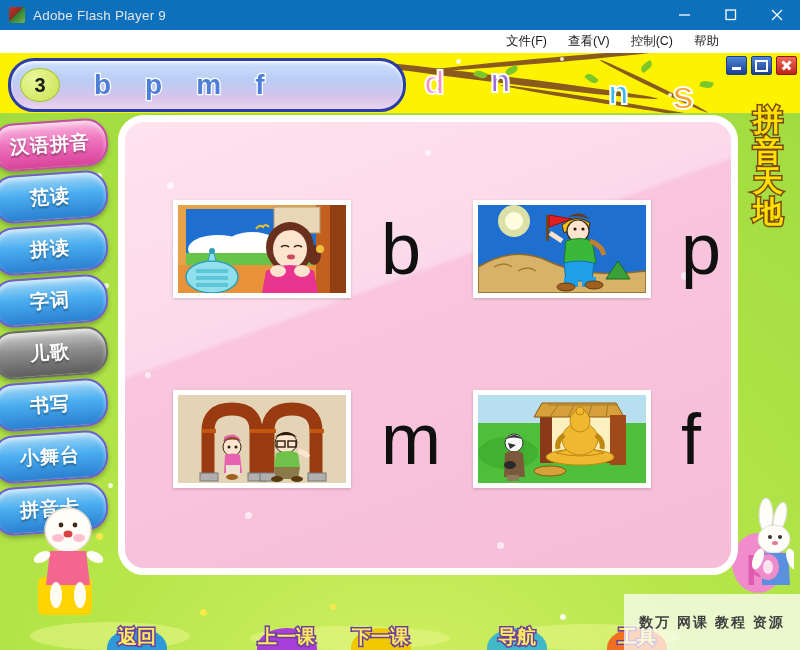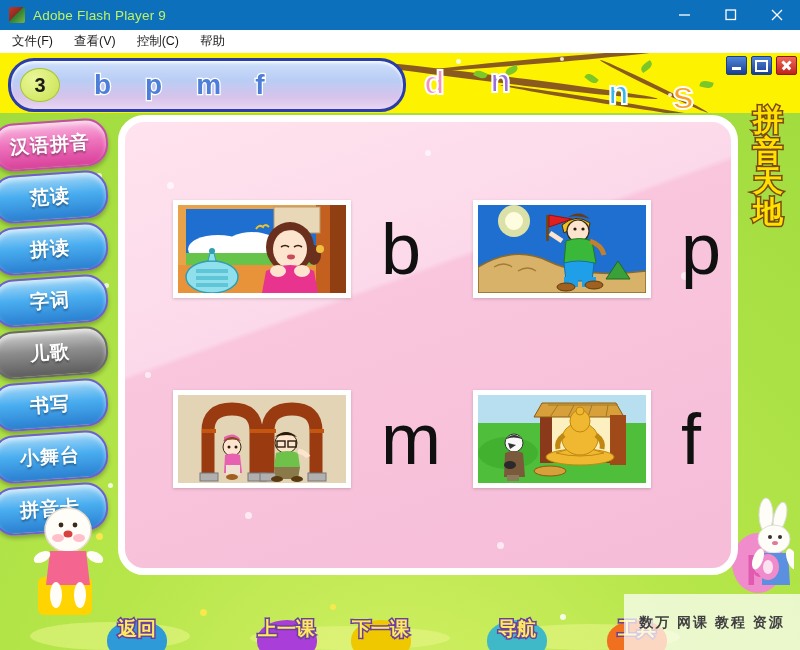--- a/index.html
+++ b/index.html
@@ -13,30 +13,31 @@
   
   .titlebar{
     position:absolute;left:0;top:0;width:800px;height:30px;
     background:#0c70bd;display:flex;align-items:center;
   }
   .tb-icon{
     width:16px;height:16px;margin-left:9px;margin-right:8px;
     background:linear-gradient(135deg,#c0392b 0%,#8e2b20 45%,#2f7d32 46%,#7ab648 100%);
     border-radius:2px;position:relative;flex:none;
   }
-  .tb-title{color:#bef264;font-size:13.5px;letter-spacing:.2px;}
+  .tb-title{color:#e5e5e5;font-size:13.5px;letter-spacing:.2px;}
   .tb-btns{position:absolute;right:0;top:0;height:30px;display:flex;}
   .tb-btn{width:46px;height:30px;display:flex;align-items:center;justify-content:center;}
   .tb-btn svg{display:block;}
 
   
   .menubar{
     position:absolute;left:0;top:30px;width:728px;height:23px;
     background:#ffffff;display:flex;align-items:center;
     border-bottom:1px solid #e8e8e8;
+    justify-content:flex-end;
   }
   .menu-item{font-size:12.5px;color:#1a1a1a;padding:0 9px;margin-left:3px;line-height:23px;}
 
   
   .stage{
     position:absolute;left:0;top:53px;width:800px;height:597px;overflow:hidden;
     background:
       radial-gradient(circle at 50% 120%, #d9f26a 0%, #b6e64a 40%, #9fdb3e 100%);
   }
 
@@ -143,21 +144,21 @@
   .big-letter{
     font-size:72px;color:#101010;line-height:1;margin-left:30px;
     font-family:"Liberation Sans","DejaVu Sans",sans-serif;font-weight:400;
   }
 
   
   .mascot{position:absolute;}
 
   
   .botnav{position:absolute;left:0;bottom:0;width:800px;height:60px;overflow:hidden;}
-  .nav-item{position:absolute;bottom:8px;}
+  .nav-item{position:absolute;bottom:0;}
   .nav-blob{
     width:60px;height:40px;border-radius:50% 50% 45% 45%;
     position:absolute;left:50%;transform:translateX(-50%);bottom:-18px;
   }
   .nav-label{
     position:relative;z-index:3;font-size:19px;font-weight:bold;
     color:#ffe95c;-webkit-text-stroke:3px #6b3fa0;paint-order:stroke fill;
     white-space:nowrap;
   }
   .grass{position:absolute;bottom:0;background:#e9f58a;border-radius:50%;opacity:.55;}

